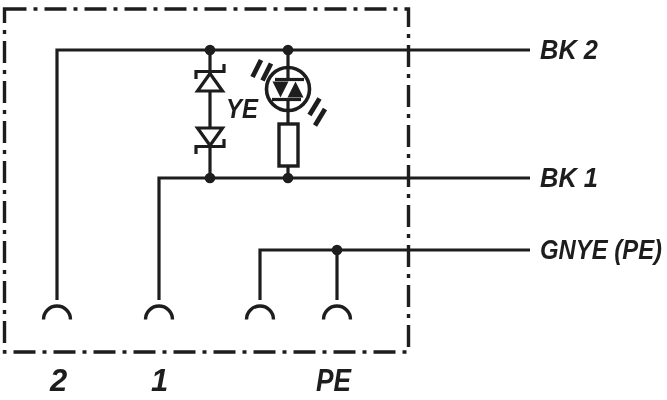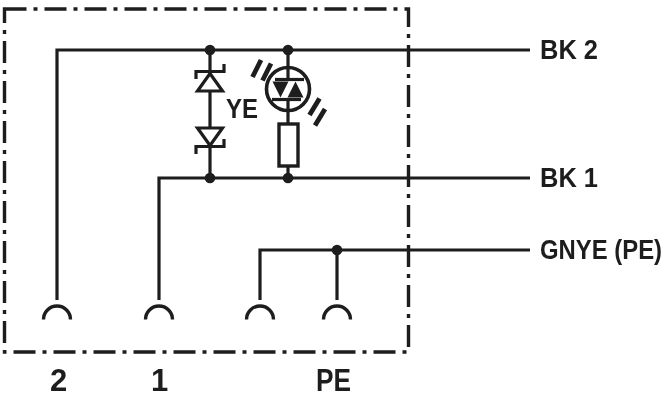--- a/index.html
+++ b/index.html
@@ -9,20 +9,21 @@
     width: 667px;
     height: 400px;
     overflow: hidden;
     font-family: "Liberation Sans", sans-serif;
   }
   #stage {
     position: relative;
     width: 667px;
     height: 400px;
     background: #ffffff;
+    font-style: italic;
   }
   svg { display: block; }
   text {
     font-family: "Liberation Sans", sans-serif;
     font-weight: bold;
     fill: #1d1d1d;
   }
   .lbl-side { font-size: 27px; }
   .lbl-pin  { font-size: 31px; }
   .lbl-led  { font-size: 27px; }

